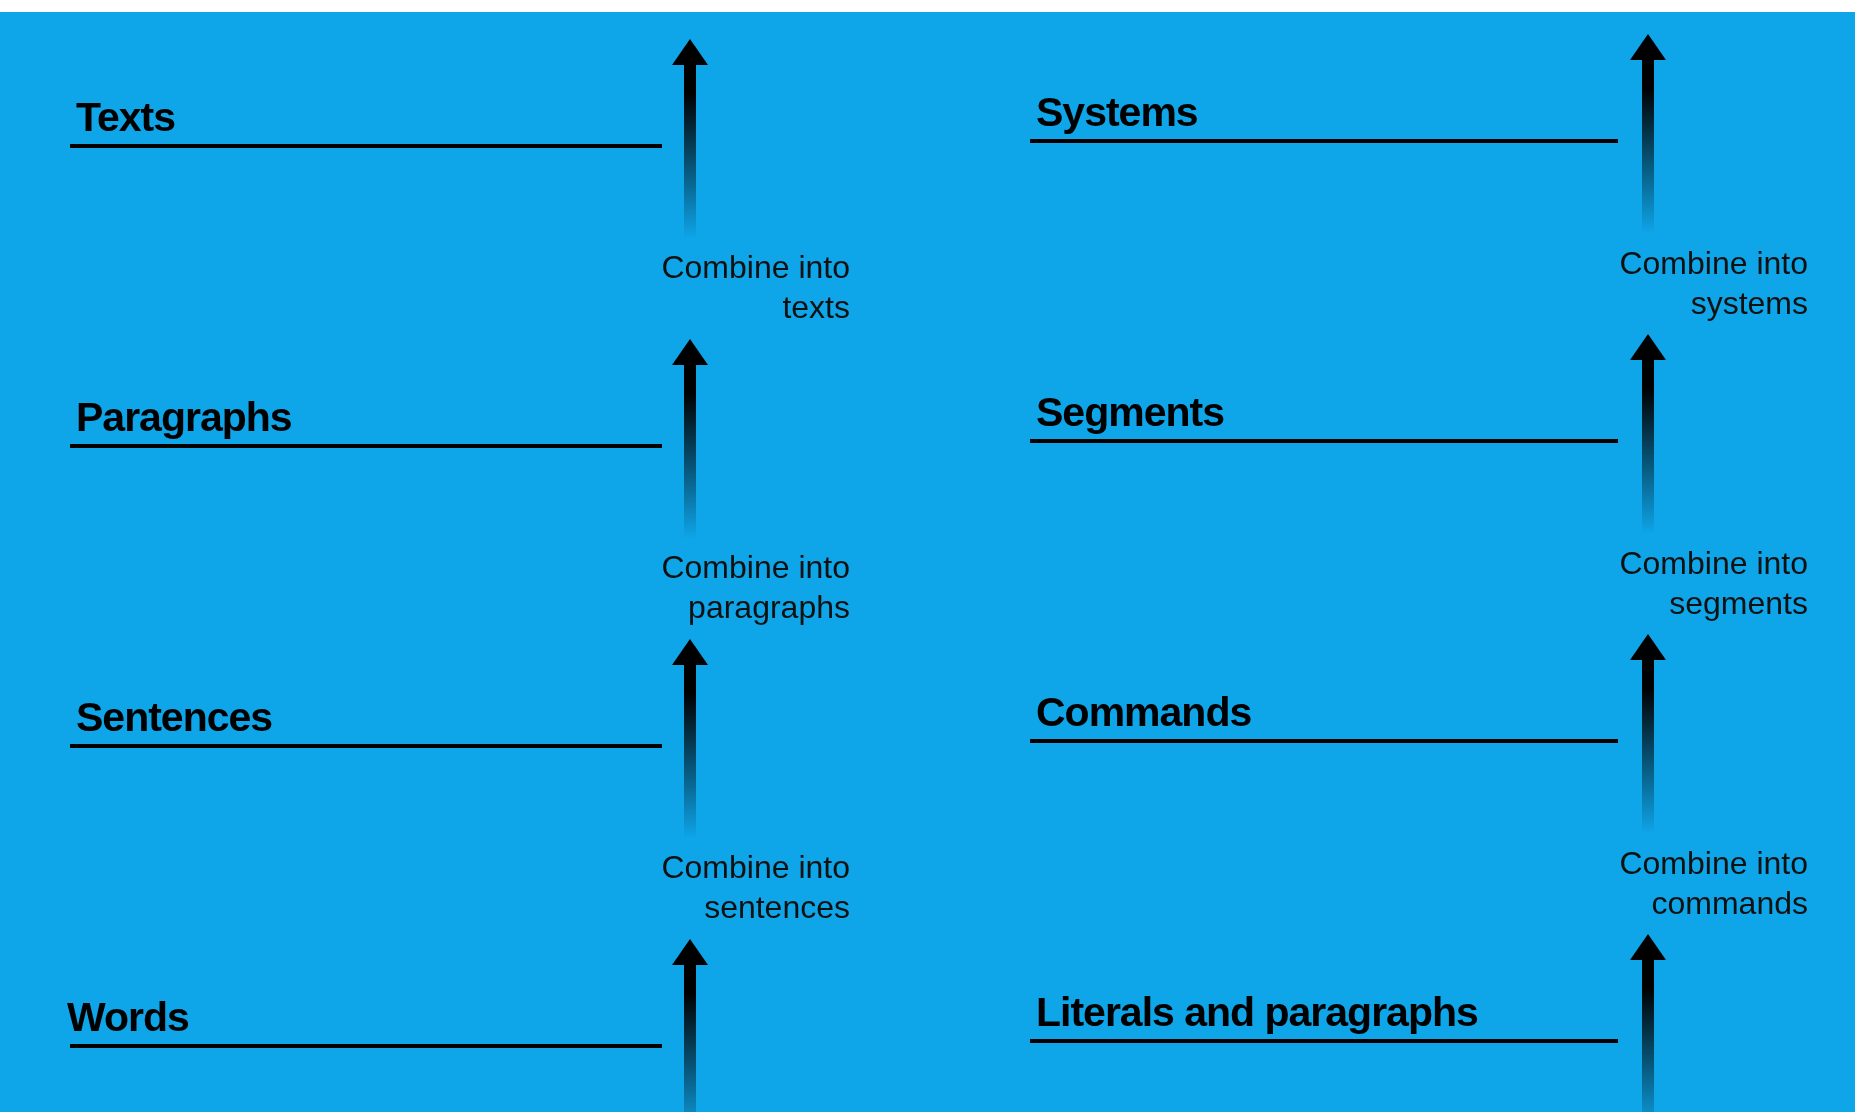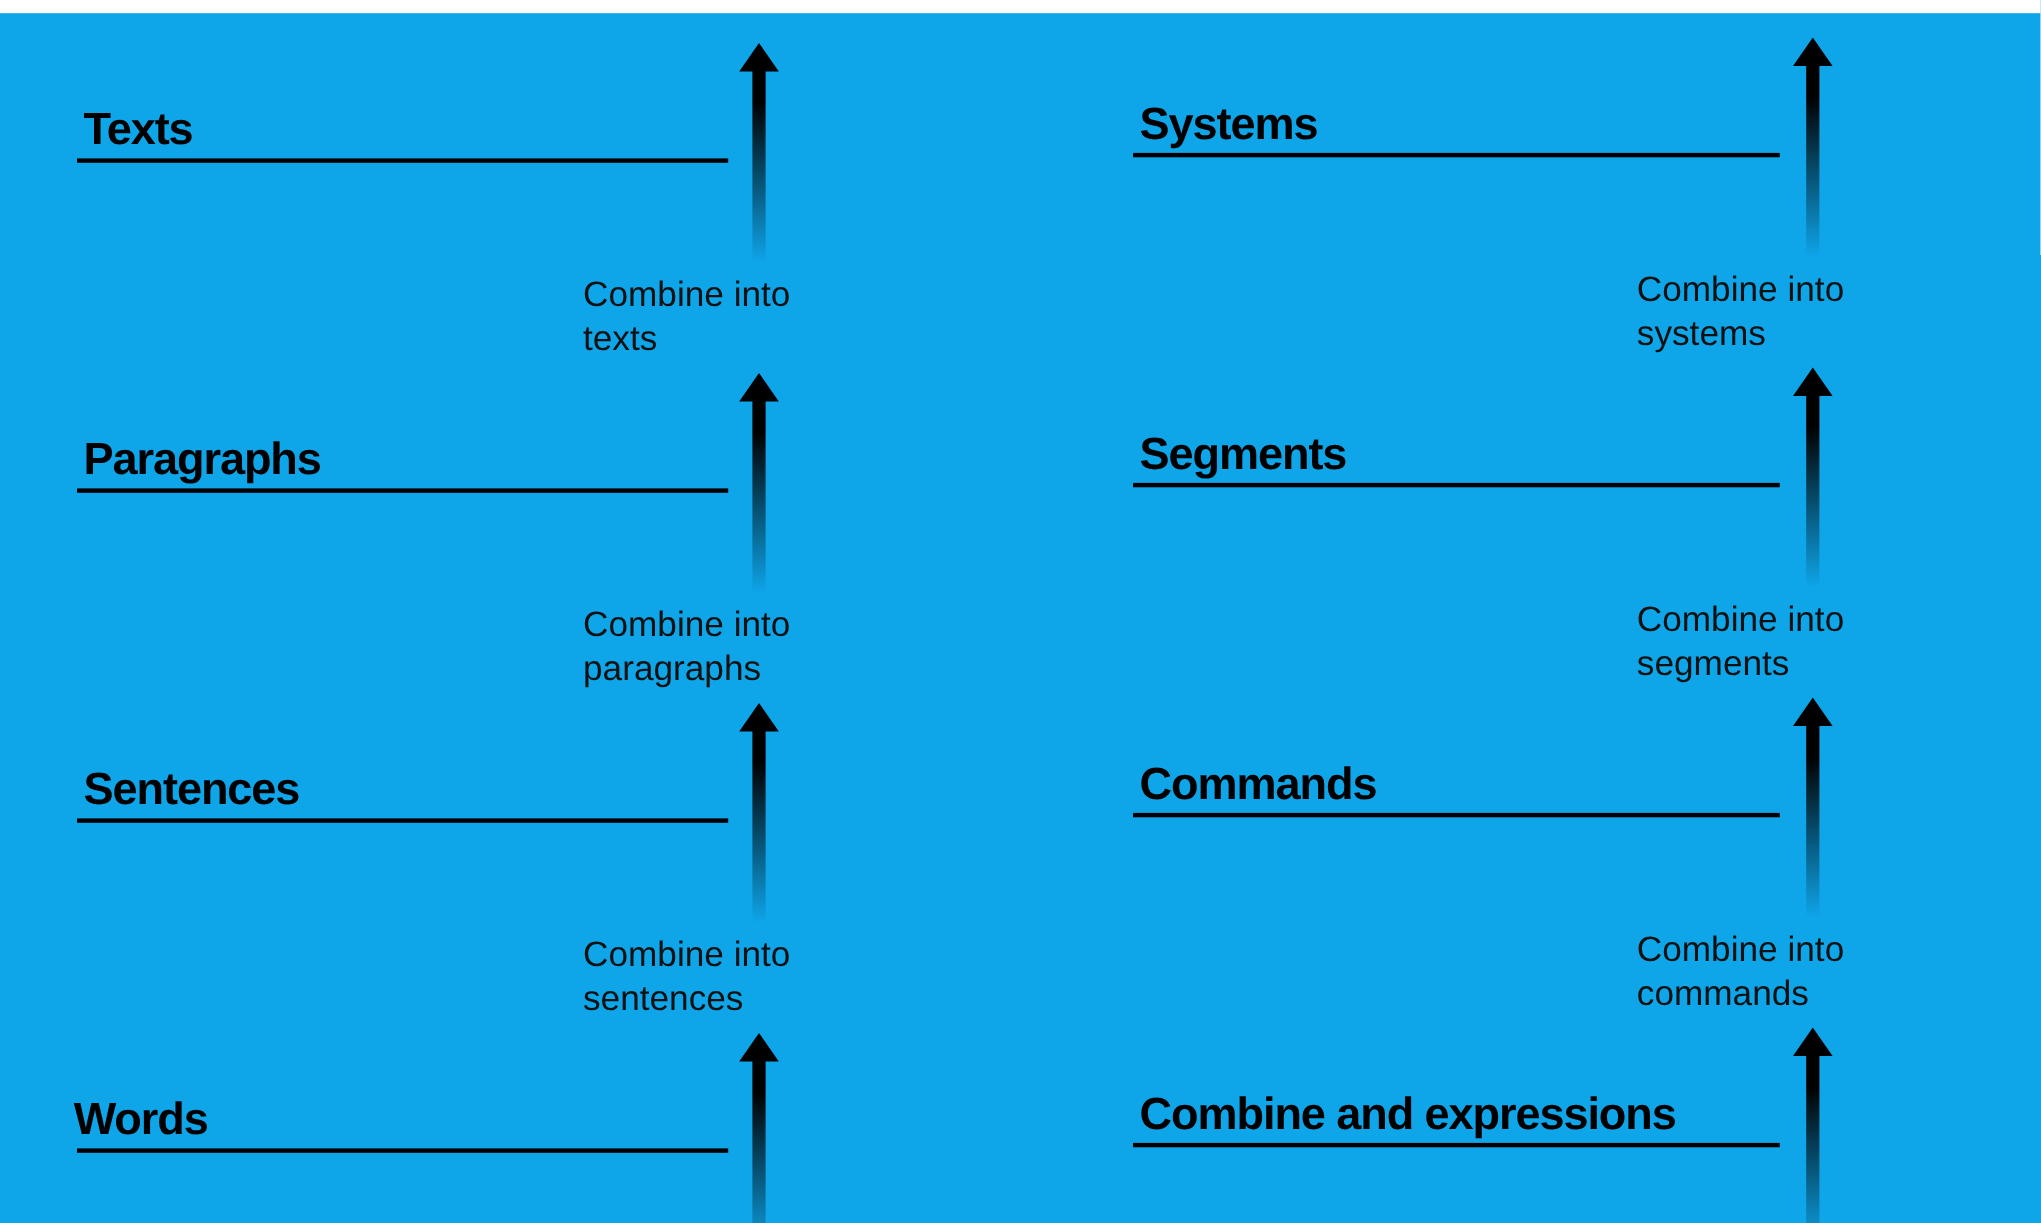--- a/index.html
+++ b/index.html
@@ -47,21 +47,21 @@
   .arrow-shaft {
     width: 12px;
     height: 180px;
     margin: -1px auto 0;
     background: linear-gradient(to bottom, #000000 0%, #000000 16%, rgba(0,0,0,0) 97%);
   }
   
   .transition-label {
     position: absolute;
     width: 320px;
-    text-align: left;
+    text-align: right;
     font: 400 32px/40px "Liberation Sans", sans-serif;
     color: #111111;
   }
   .transition-label span {
     display: block;
     white-space: nowrap;
   }
 </style>
 </head>
 <body>
@@ -120,21 +120,21 @@
 
     <h2 class="level-title" style="left:1036px; top:77px">Systems</h2>
     <div class="rule" style="left:1030px; top:127px; width:588px"></div>
 
     <h2 class="level-title" style="left:1036px; top:377px">Segments</h2>
     <div class="rule" style="left:1030px; top:427px; width:588px"></div>
 
     <h2 class="level-title" style="left:1036px; top:677px">Commands</h2>
     <div class="rule" style="left:1030px; top:727px; width:588px"></div>
 
-    <h2 class="level-title" style="left:1036px; top:977px">Combine and expressions</h2>
+    <h2 class="level-title" style="left:1036px; top:977px">Literals and paragraphs</h2>
     <div class="rule" style="left:1030px; top:1027px; width:588px"></div>
 
     <div class="arrow" style="left:1630px; top:22px">
       <div class="arrow-head"></div>
       <div class="arrow-shaft"></div>
     </div>
 
     <div class="transition-label" style="left:1488px; top:231px">
       <span>Combine into</span>
       <span>systems</span>

